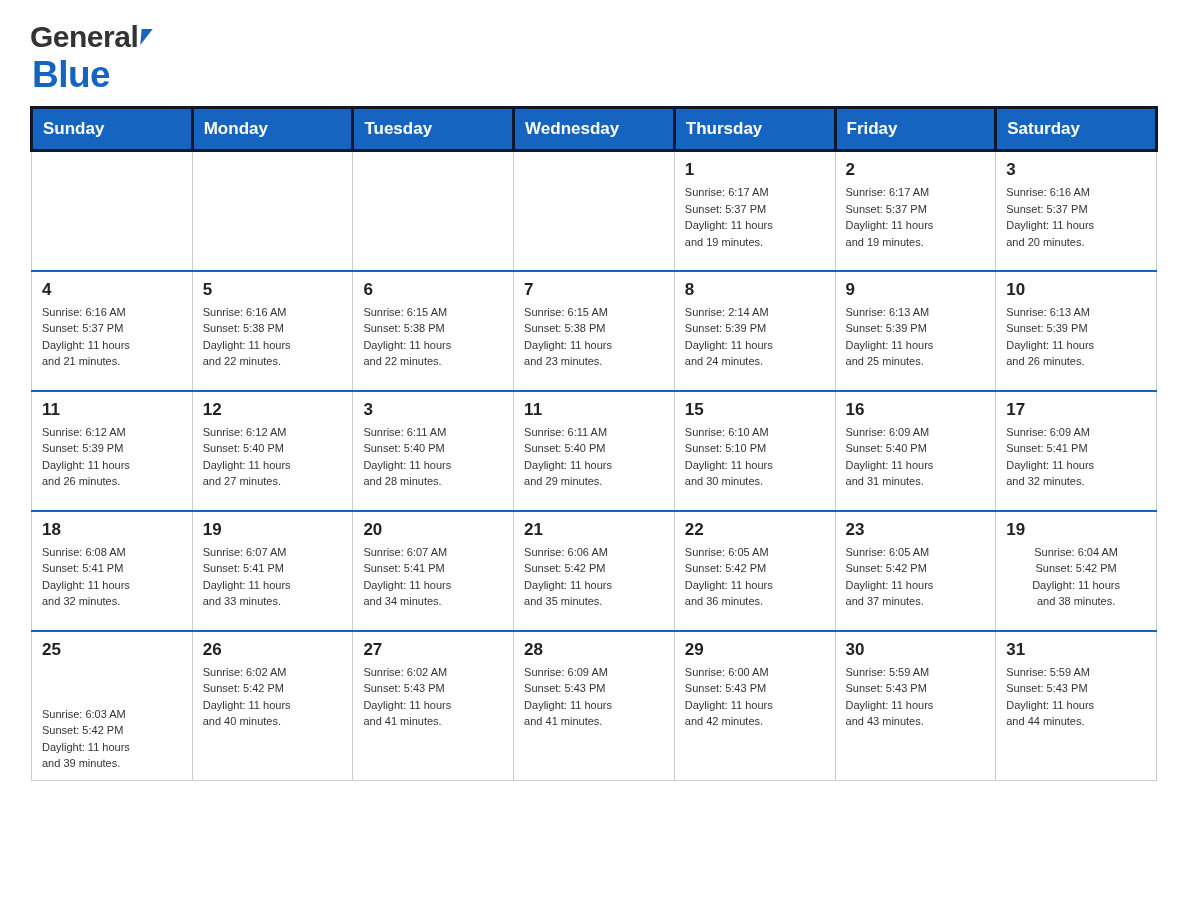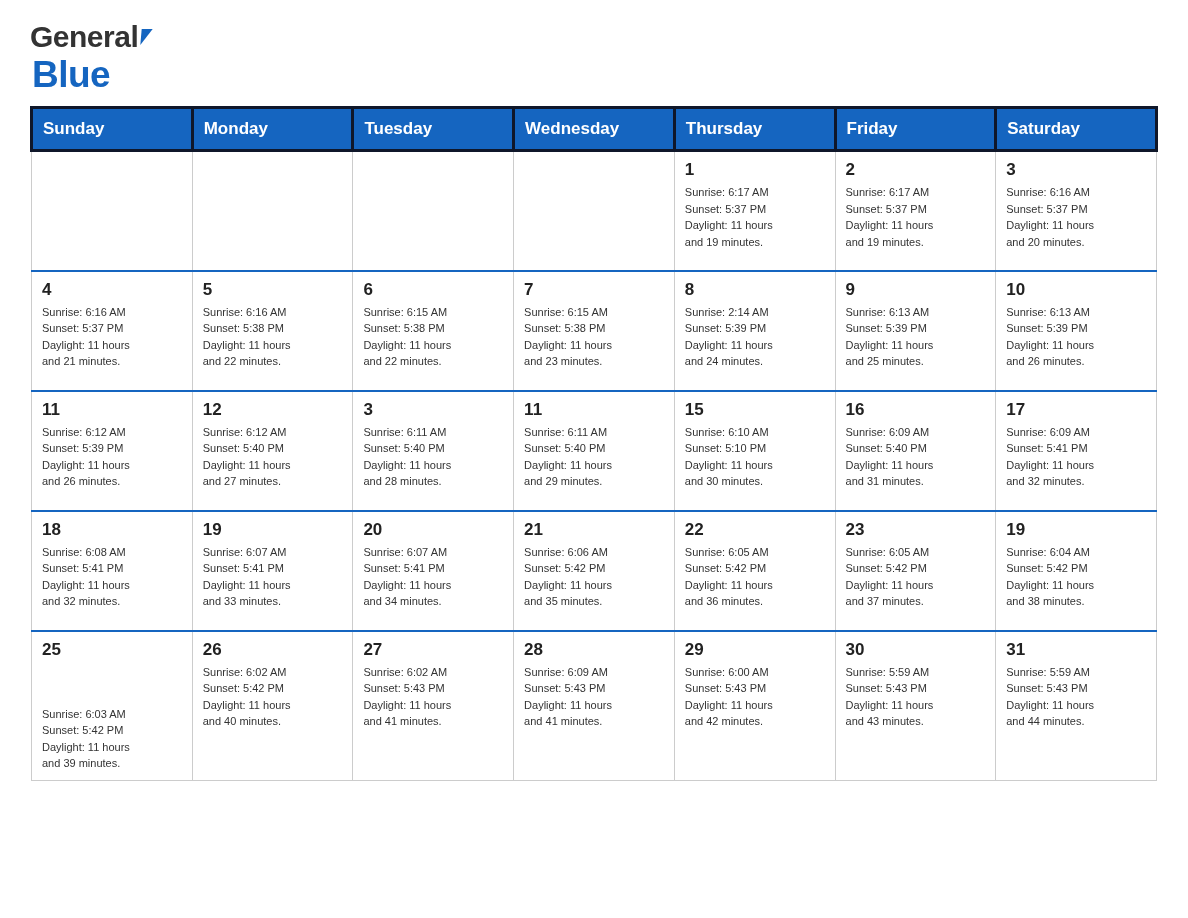--- a/index.html
+++ b/index.html
@@ -298,21 +298,21 @@
         </td>
         <td>
           <div class="day-num">23</div>
           <div class="day-info" style="white-space: pre-line;">Sunrise: 6:05 AM
 Sunset: 5:42 PM
 Daylight: 11 hours
 and 37 minutes.</div>
         </td>
         <td>
           <div class="day-num">19</div>
-          <div class="day-info" style="white-space: pre-line;">Sunrise: 6:04 AM
+          <div class="day-info" style="white-space: pre-line; text-align: center;">Sunrise: 6:04 AM
 Sunset: 5:42 PM
 Daylight: 11 hours
 and 38 minutes.</div>
         </td>
       </tr>
       <tr class="row-separator">
         <td>
           <div class="day-num">25</div>
           <div class="day-info" style="white-space: pre-line; margin-top: 46px;">Sunrise: 6:03 AM
 Sunset: 5:42 PM

